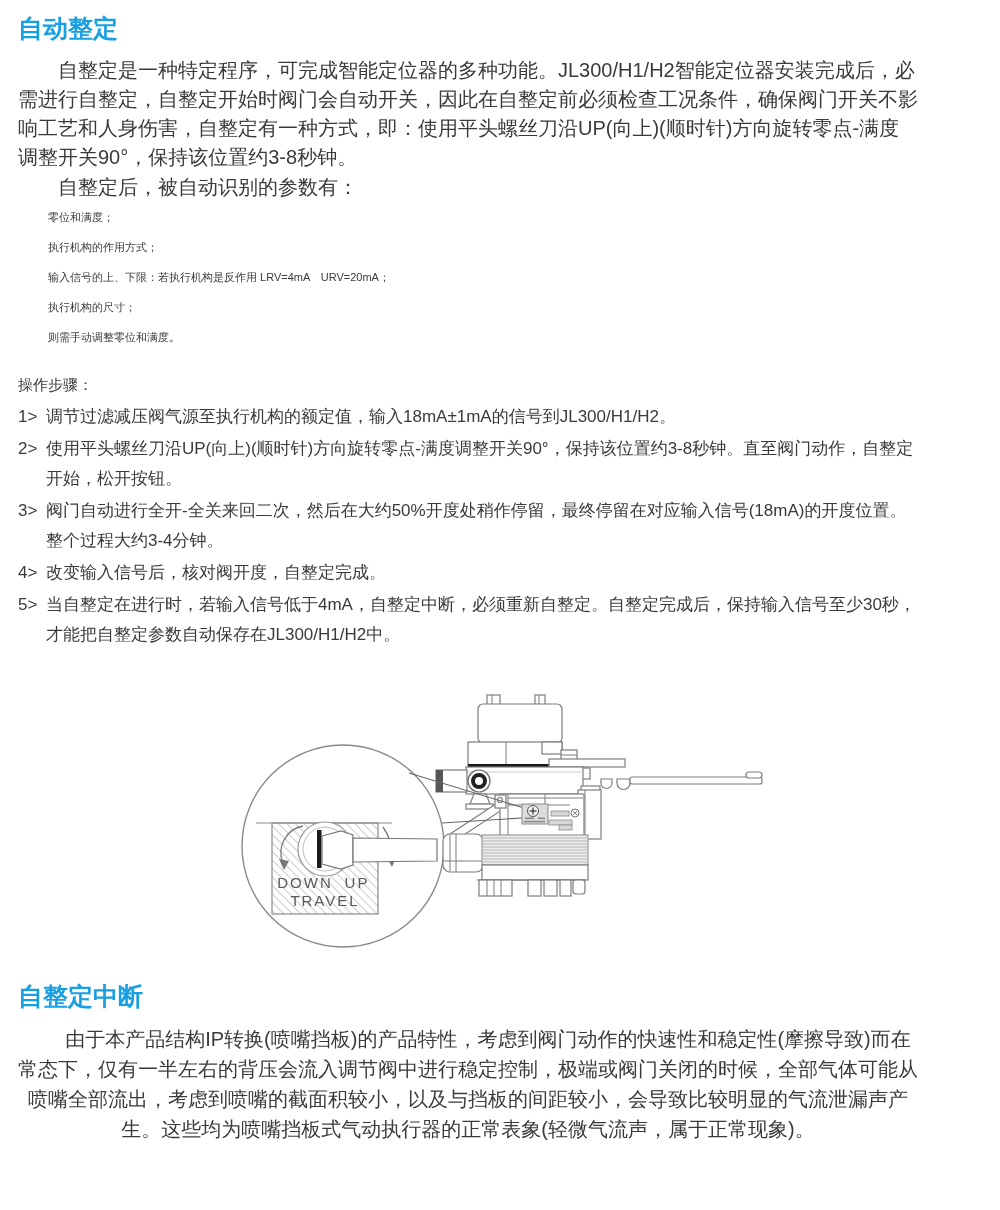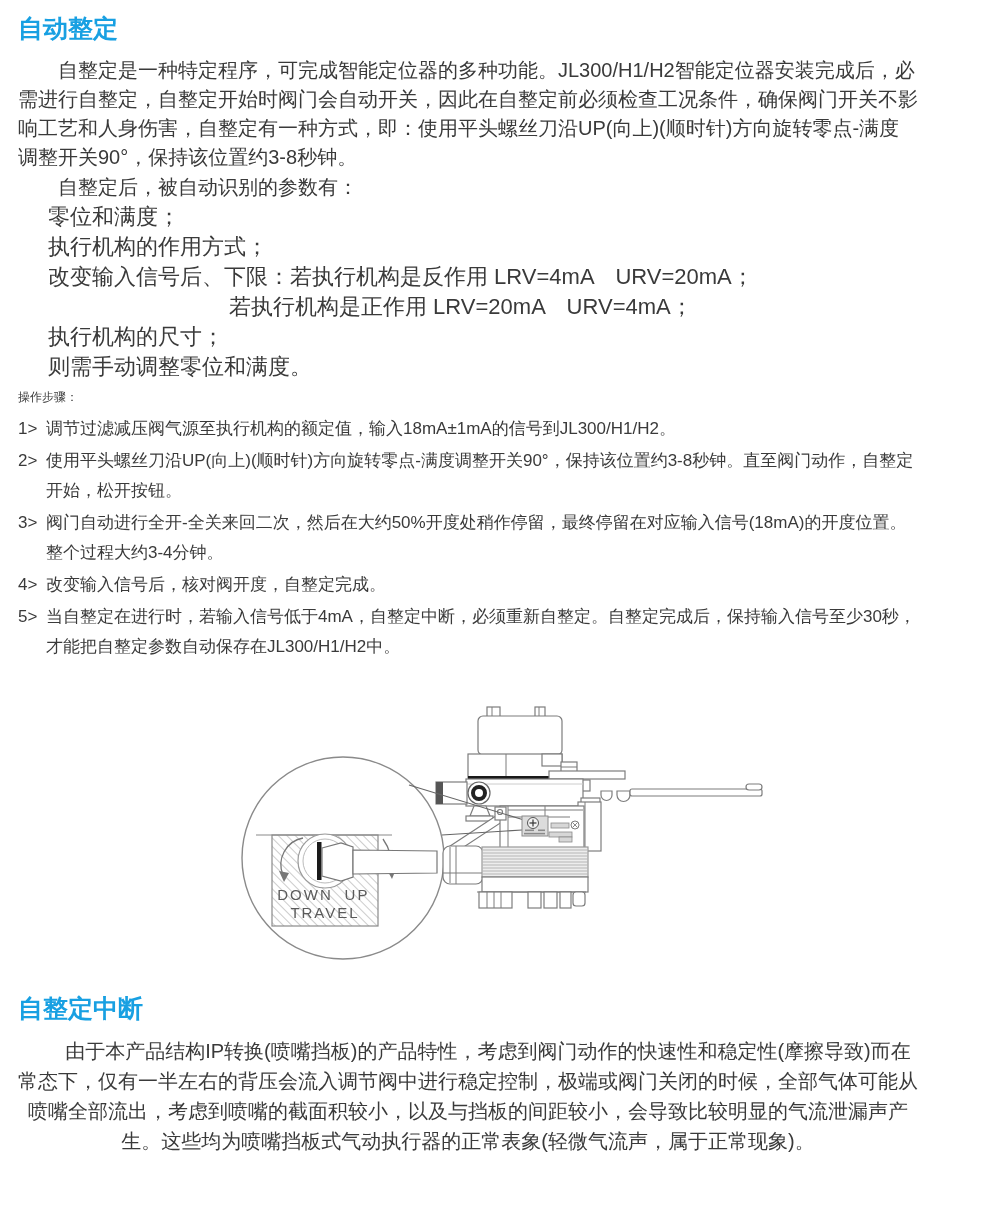--- a/index.html
+++ b/index.html
@@ -13,24 +13,24 @@
   .page{box-sizing:border-box;width:936px;padding:12px 18px 10px 18px;}
   .sec-title{
     font-size:25px;
     font-weight:bold;
     color:#18a0e2;
     line-height:32px;
     margin:0 0 12px 0;
   }
   .body-text{font-size:20px;line-height:29px;margin:0;}
   .indent{text-indent:2em;}
-  .param-line{font-size:22px;line-height:30px;padding-left:30px;}
+  .param-line{font-size:11px;line-height:30px;padding-left:30px;}
   .param-line.indent-deep{padding-left:211px;}
   .para-gap{margin-top:4px;}
-  .steps-title{font-size:12px;line-height:30px;}
+  .steps-title{font-size:15px;line-height:30px;margin-top:18px;}
   .step{display:flex;font-size:17px;line-height:30px;margin-top:2px;}
   .step .marker{flex:0 0 28px;}
   .step .txt{flex:1;}
   .diagram-wrap{margin-top:24px;height:296px;position:relative;}
   .diagram-wrap svg{position:absolute;left:207px;top:0;}
   svg text{
     font-family:"Liberation Sans","DejaVu Sans",sans-serif;
     font-size:15px;
     fill:#5a5a5a;
     letter-spacing:2px;
@@ -45,22 +45,21 @@
 <div class="page">
 
   <h1 class="sec-title" style="color: rgb(24, 160, 226);">自动整定</h1>
 
   <p class="body-text indent">自整定是一种特定程序，可完成智能定位器的多种功能。JL300/H1/H2智能定位器安装完成后，必需进行自整定，自整定开始时阀门会自动开关，因此在自整定前必须检查工况条件，确保阀门开关不影响工艺和人身伤害，自整定有一种方式，即：使用平头螺丝刀沿UP(向上)(顺时针)方向旋转零点-满度调整开关90°，保持该位置约3-8秒钟。</p>
 
   <div class="body-text indent" style="line-height:30px;">自整定后，被自动识别的参数有：</div>
 
   <div class="param-line">零位和满度；</div>
   <div class="param-line">执行机构的作用方式；</div>
-  <div class="param-line">改变输入信号后、下限：若执行机构是反作用 LRV=4mA　URV=20mA；</div>
-  <div class="param-line indent-deep">若执行机构是正作用 LRV=20mA　URV=4mA；</div>
+  <div class="param-line">输入信号的上、下限：若执行机构是反作用 LRV=4mA　URV=20mA；</div>
   <div class="param-line">执行机构的尺寸；</div>
   <div class="param-line">则需手动调整零位和满度。</div>
 
 
   <div class="steps-title">操作步骤：</div>
 
   <div class="step">
     <span class="marker">1&gt;</span>
     <span class="txt">调节过滤减压阀气源至执行机构的额定值，输入18mA±1mA的信号到JL300/H1/H2。</span>
   </div>

